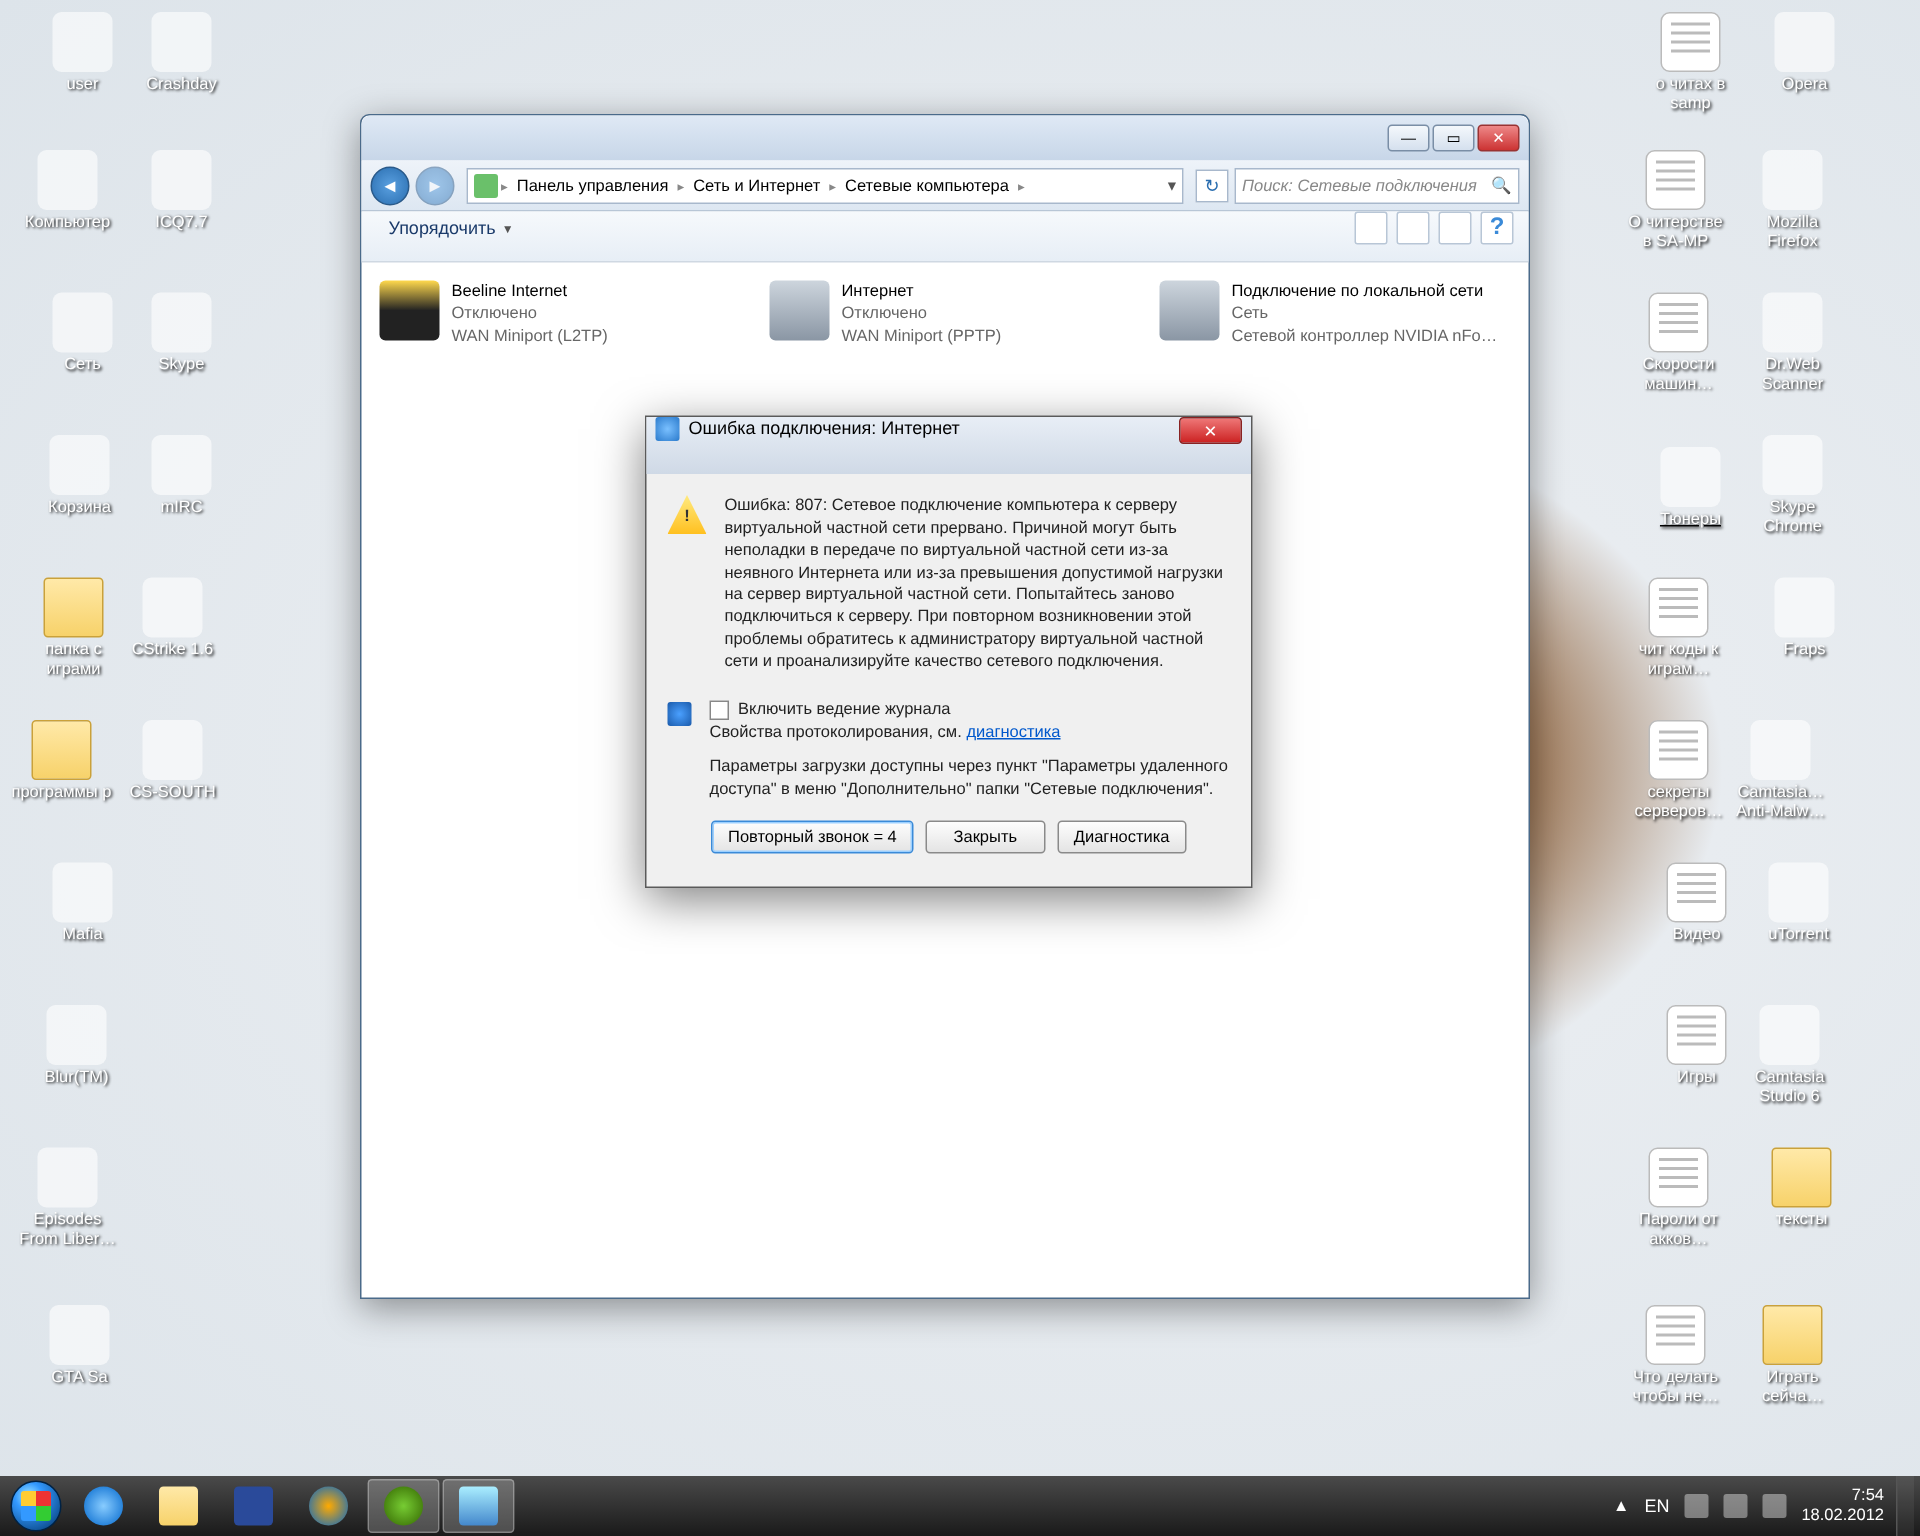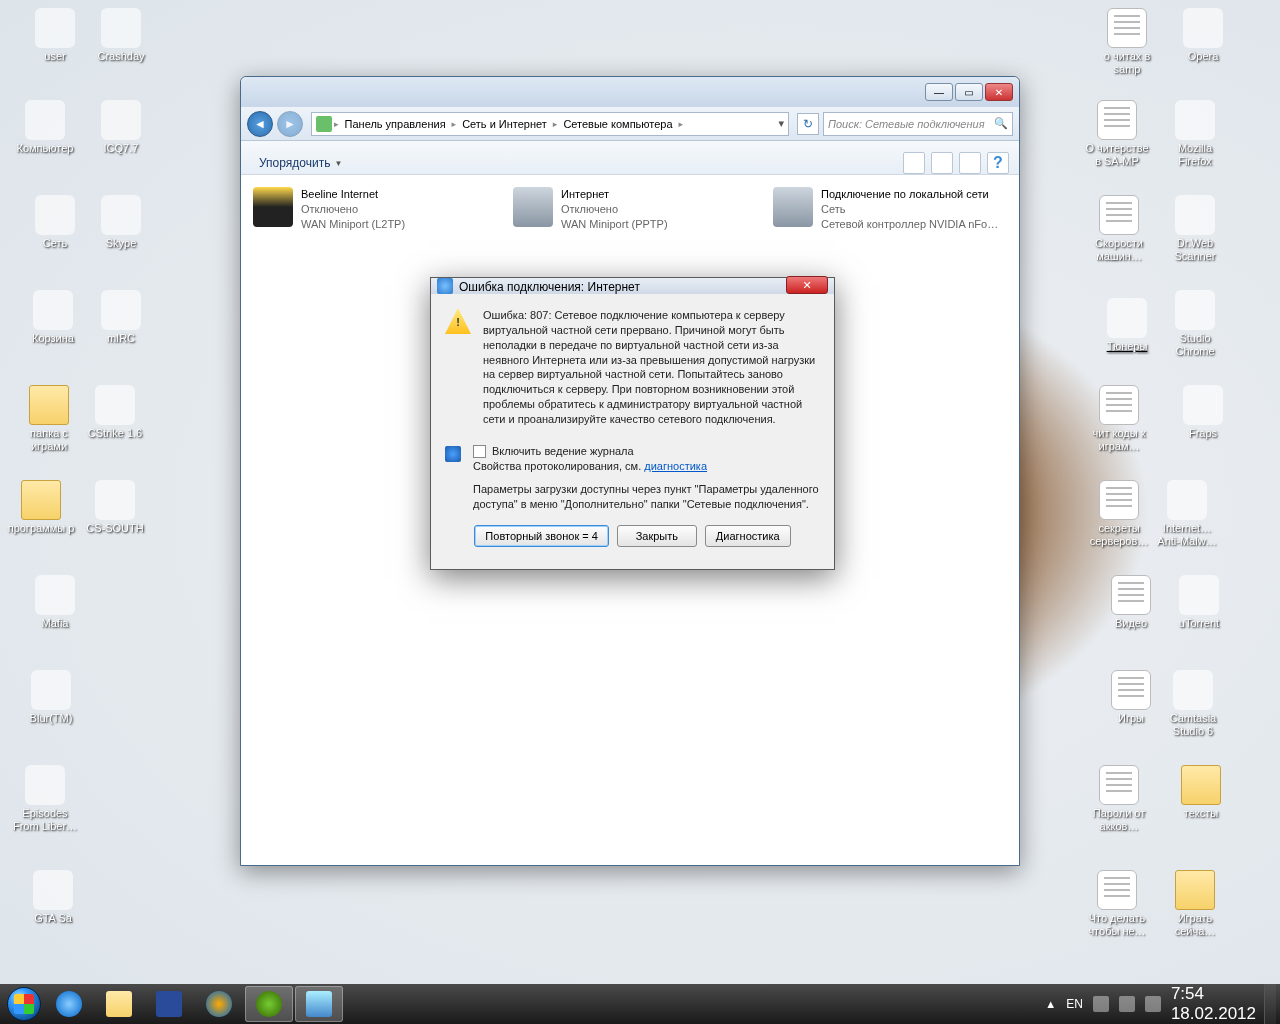--- a/index.html
+++ b/index.html
@@ -25,37 +25,37 @@
 
 .navrow { height: 34px; background: linear-gradient(#eef3f9,#dde7f2); display: flex; align-items: center; padding: 0 6px; gap: 4px; border-bottom: 1px solid #b8c6d6; }
 .navbtn { width: 26px; height: 26px; border-radius: 50%; background: radial-gradient(#5aa0e0,#2a6eb0); border: 1px solid #2a5a8a; cursor:pointer; display:flex;align-items:center;justify-content:center;color:#fff;font-size:12px; }
 .navbtn.fwd { opacity:.5; }
 .breadcrumb { flex: 1; height: 24px; background: #fff; border: 1px solid #a8b8cc; display: flex; align-items: center; font-size: 11px; padding: 0 4px; gap: 2px; margin: 0 4px; }
 .breadcrumb .seg { padding: 0 4px; cursor:pointer; }
 .breadcrumb .arr { color:#888; font-size:9px; }
 .searchbox { width: 190px; height: 24px; background: #fff; border: 1px solid #a8b8cc; display:flex; align-items:center; padding:0 4px; font-size:11px; color:#888; font-style:italic; }
 .searchbox .mag { margin-left:auto; color:#5a8ac8; font-style:normal; }
 
-.toolbar { height: 34px; background: linear-gradient(#f6f9fc,#e7eef6); display:flex; align-items:flex-end; padding:0 10px; border-bottom:1px solid #cfd8e2; }
+.toolbar { height: 34px; background: linear-gradient(#f6f9fc,#e7eef6); display:flex; align-items:flex-start; padding:0 10px; border-bottom:1px solid #cfd8e2; }
 .toolbtn { font-size: 12px; color:#1a3a6a; padding:4px 8px; cursor:pointer; display:flex; align-items:center; gap:4px; }
 .toolbtn .drop { font-size:8px; color:#555; }
 .tool-right { margin-left:auto; display:flex; gap:6px; }
 .viewic { width:22px; height:22px; border:1px solid #b8c6d6; background:#fff; border-radius:2px; cursor:pointer; }
 
 .content { padding: 12px; display:flex; gap:30px; }
 .netitem { display:flex; gap:8px; width:230px; cursor:pointer; }
 .neticon { width:40px; height:40px; background: linear-gradient(#ffd94d,#222 50%); border-radius:4px; flex-shrink:0; }
 .neticon.pc { background: linear-gradient(#cdd5dd,#8a96a4); }
 .netitem .txt { font-size: 11px; line-height:1.35; }
 .netitem .txt .t1 { color:#000; }
 .netitem .txt .t2 { color:#666; }
 
 
 .dialog { position:absolute; left:430px; top:277px; width:405px; background:#f0f0f0; border:1px solid #5a5a5a; box-shadow:0 8px 30px rgba(0,0,0,.5); z-index:10; }
-.dlg-title { height:16px; background: linear-gradient(#e8eef6,#cfd9e6); display:flex; align-items:flex-end; padding:0 6px; font-size:12px; gap:6px; }
+.dlg-title { height:38px; background: linear-gradient(#e8eef6,#cfd9e6); display:flex; align-items:flex-start; padding:0 6px; font-size:12px; gap:6px; }
 .dlg-title .dlgic { width:16px; height:16px; background:radial-gradient(#7ac0ff,#2a7acc); border-radius:2px; }
 .dlg-close { margin-left:auto; width:42px; height:18px; background:linear-gradient(#e77,#c22); border:1px solid #822; border-radius:3px; color:#fff; font-size:11px; display:flex;align-items:center;justify-content:center; cursor:pointer; }
 .dlg-body { padding: 14px 14px; font-size: 11px; color:#222; }
 .dlg-row { display:flex; gap:12px; margin-bottom:10px; }
 .warnic { width:26px; height:26px; background:linear-gradient(#ffea80,#ffc020); clip-path:polygon(50% 0,100% 100%,0 100%); flex-shrink:0; position:relative; }
 .warnic::after{content:"!";position:absolute;left:50%;top:50%;transform:translate(-50%,-40%);font-weight:bold;color:#333;}
 .dlg-text p { margin-bottom: 8px; line-height:1.35; }
 .shield { width:16px;height:16px; background:radial-gradient(#4aa0ff,#1a5aaa); border-radius:2px; flex-shrink:0; margin-top:1px; }
 .chk { width:13px;height:13px;border:1px solid #888;background:#fff; }
 .dlg-link { color:#0058cc; text-decoration:underline; cursor:pointer; }
@@ -66,21 +66,21 @@
 
 .taskbar { position:absolute; bottom:0; left:0; right:0; height:40px; background:linear-gradient(#4a4a4a,#1a1a1a); display:flex; align-items:center; padding:0 4px; z-index:50; }
 .start { width:40px; height:40px; display:flex;align-items:center;justify-content:center; cursor:pointer; }
 .orb { width:34px;height:34px;border-radius:50%; background:radial-gradient(circle at 35% 30%,#aef 0%,#39f 30%,#036 100%); border:1px solid #024; position:relative; }
 .orb::after{content:"";position:absolute;inset:6px;background:conic-gradient(#e33 0 90deg,#3c3 90deg 180deg,#39f 180deg 270deg,#fc3 270deg 360deg);border-radius:2px;}
 .tb-item { width:48px; height:36px; margin:0 1px; border-radius:3px; display:flex;align-items:center;justify-content:center; cursor:pointer; }
 .tb-item.active { background:rgba(255,255,255,.22); box-shadow:inset 0 0 0 1px rgba(255,255,255,.3); }
 .tb-item .ic2 { width:26px;height:26px;background:#68a; border-radius:3px; }
 .tray { margin-left:auto; display:flex; align-items:center; gap:10px; color:#fff; font-size:11px; padding-right:8px; }
 .tray .lang { font-size:12px; }
-.tray .clock { text-align:left; line-height:1.2; font-size:17px; }
+.tray .clock { text-align:right; line-height:1.2; font-size:11px; }
 .tray .trayic { width:16px;height:16px; background:rgba(255,255,255,.4); border-radius:2px; }
 .showdesk { width:12px; height:40px; border-left:1px solid #555; background:rgba(255,255,255,.06); cursor:pointer; }
 </style>
 </head>
 <body>
 
 <div class="wallpaper"></div>
 
 <div class="desktop" id="desktop">
     <div class="dicon" style="left: 20px; top: 8px;">
@@ -170,37 +170,37 @@
     <div class="dicon" style="left: 1160px; top: 195px;">
       <div class="ic"></div>
       <span>Dr.Web Scanner</span>
     </div>
     <div class="dicon" style="left: 1092px; top: 298px; text-decoration: underline;">
       <div class="ic"></div>
       <span>Тюнеры</span>
     </div>
     <div class="dicon" style="left: 1160px; top: 290px;">
       <div class="ic"></div>
-      <span>Studio Chrome</span>
+      <span>Skype Chrome</span>
     </div>
     <div class="dicon" style="left: 1084px; top: 385px;">
       <div class="ic txt"></div>
       <span>чит коды к играм…</span>
     </div>
     <div class="dicon" style="left: 1168px; top: 385px;">
       <div class="ic"></div>
       <span>Fraps</span>
     </div>
     <div class="dicon" style="left: 1084px; top: 480px;">
       <div class="ic txt"></div>
       <span>секреты серверов…</span>
     </div>
     <div class="dicon" style="left: 1152px; top: 480px;">
       <div class="ic"></div>
-      <span>Internet… Anti-Malw…</span>
+      <span>Camtasia… Anti-Malw…</span>
     </div>
     <div class="dicon" style="left: 1096px; top: 575px;">
       <div class="ic txt"></div>
       <span>Видео</span>
     </div>
     <div class="dicon" style="left: 1164px; top: 575px;">
       <div class="ic"></div>
       <span>uTorrent</span>
     </div>
     <div class="dicon" style="left: 1096px; top: 670px;">

